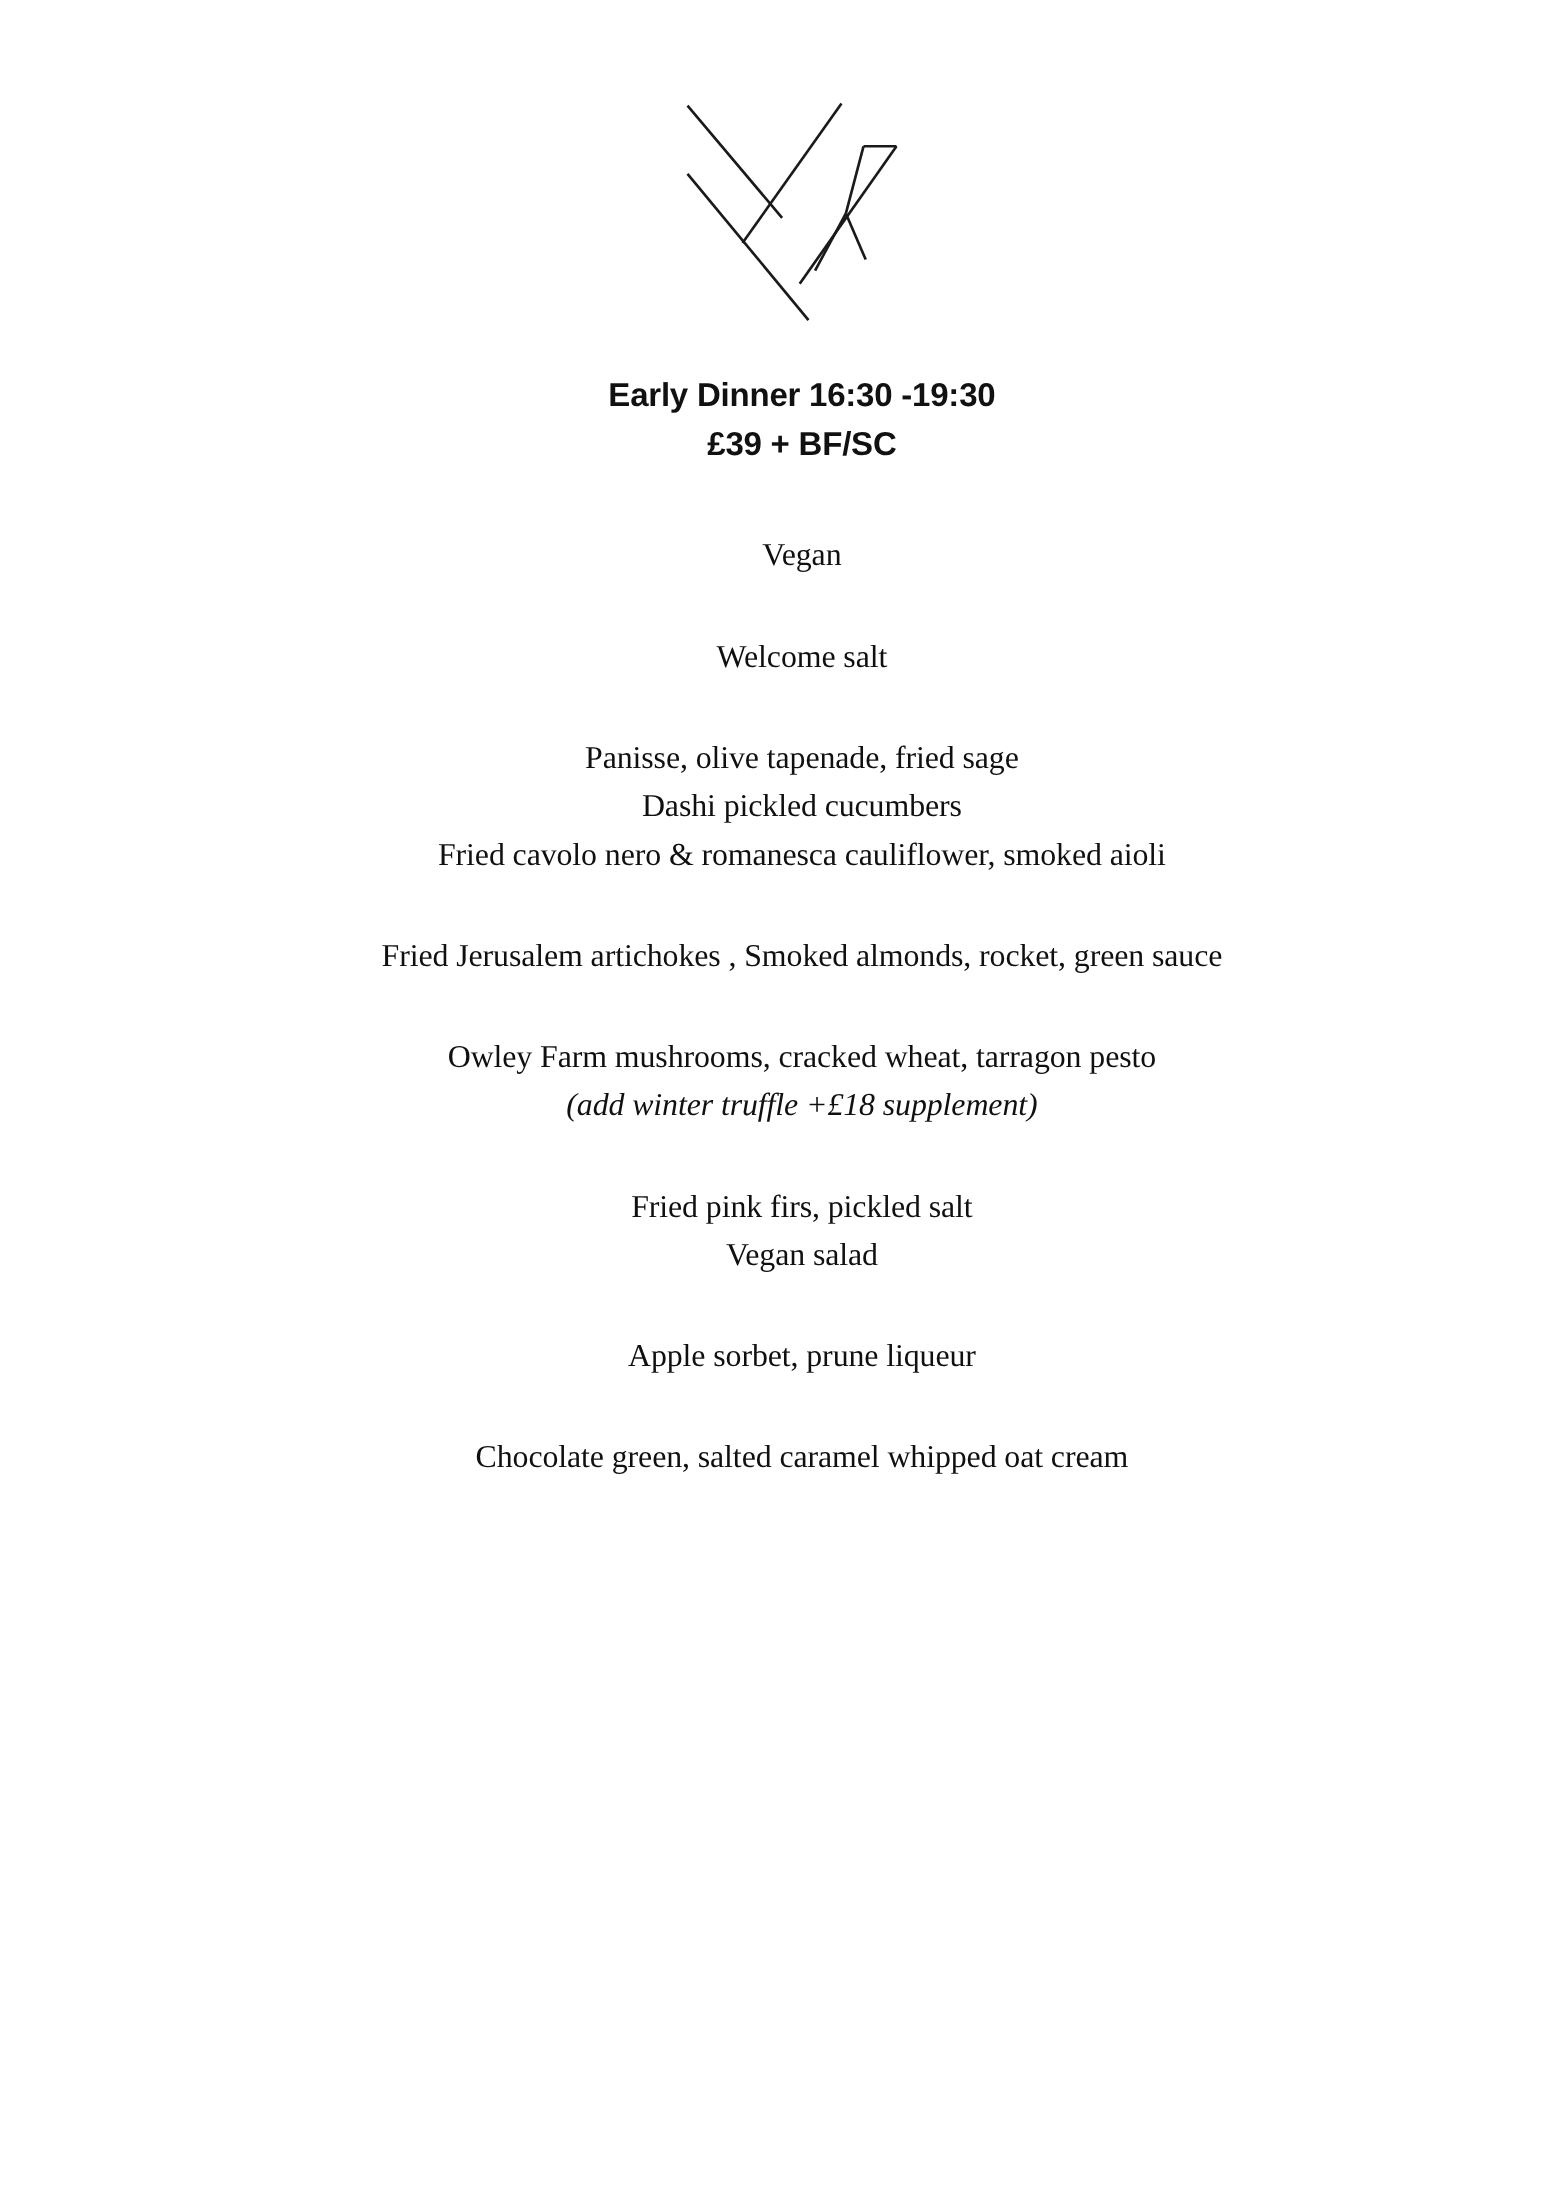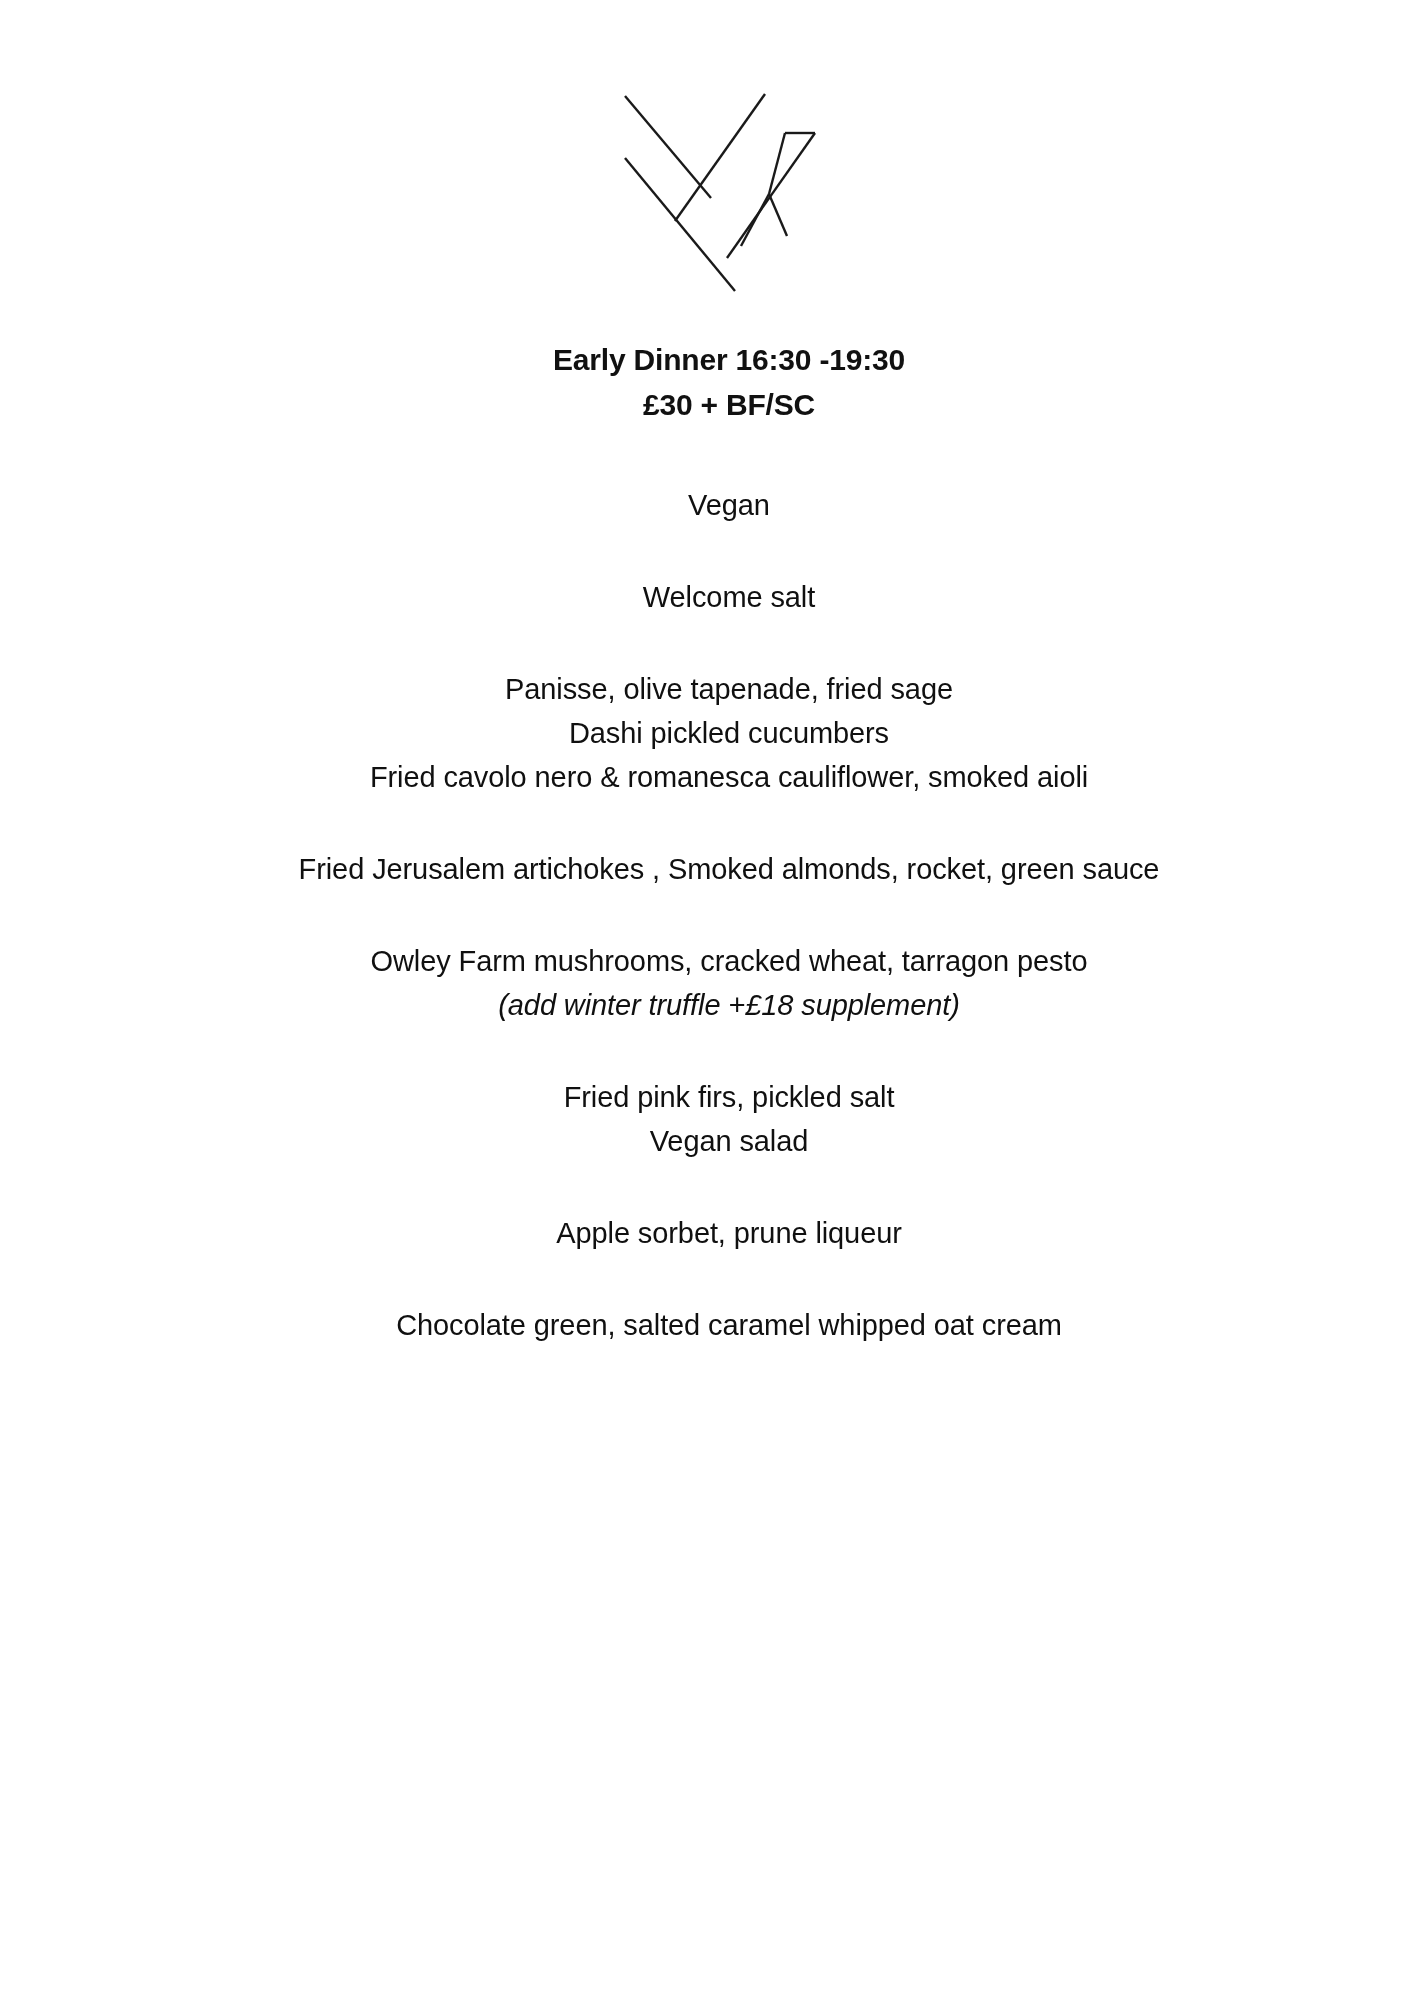--- a/index.html
+++ b/index.html
@@ -42,20 +42,21 @@
     font-size: 30px;
     font-weight: 700;
     letter-spacing: -0.2px;
     line-height: 45px;
     color: #111111;
   }
   .menu {
     margin-top: 56px;
     width: 100%;
     text-align: center;
+    font-family: Liberation Serif, serif;
   }
   .group {
     margin: 0 0 48px 0;
   }
   .group:last-child {
     margin-bottom: 0;
   }
   .item {
     font-size: 29px;
     font-weight: 400;
@@ -82,21 +83,21 @@
         <line x1="196" y1="47" x2="166" y2="47"></line>
         <line x1="166" y1="47" x2="150" y2="108"></line>
         <line x1="150" y1="108" x2="122" y2="160"></line>
         <line x1="150" y1="108" x2="168" y2="150"></line>
       </g>
     </svg>
   </div>
 
   <div class="heading">
     <div class="line">Early Dinner 16:30 -19:30</div>
-    <div class="line">£30 + BF/SC</div>
+    <div class="line">£39 + BF/SC</div>
   </div>
 
   <div class="menu">
 
     <div class="group">
       <div class="item">Vegan</div>
     </div>
 
     <div class="group">
       <div class="item">Welcome salt</div>

